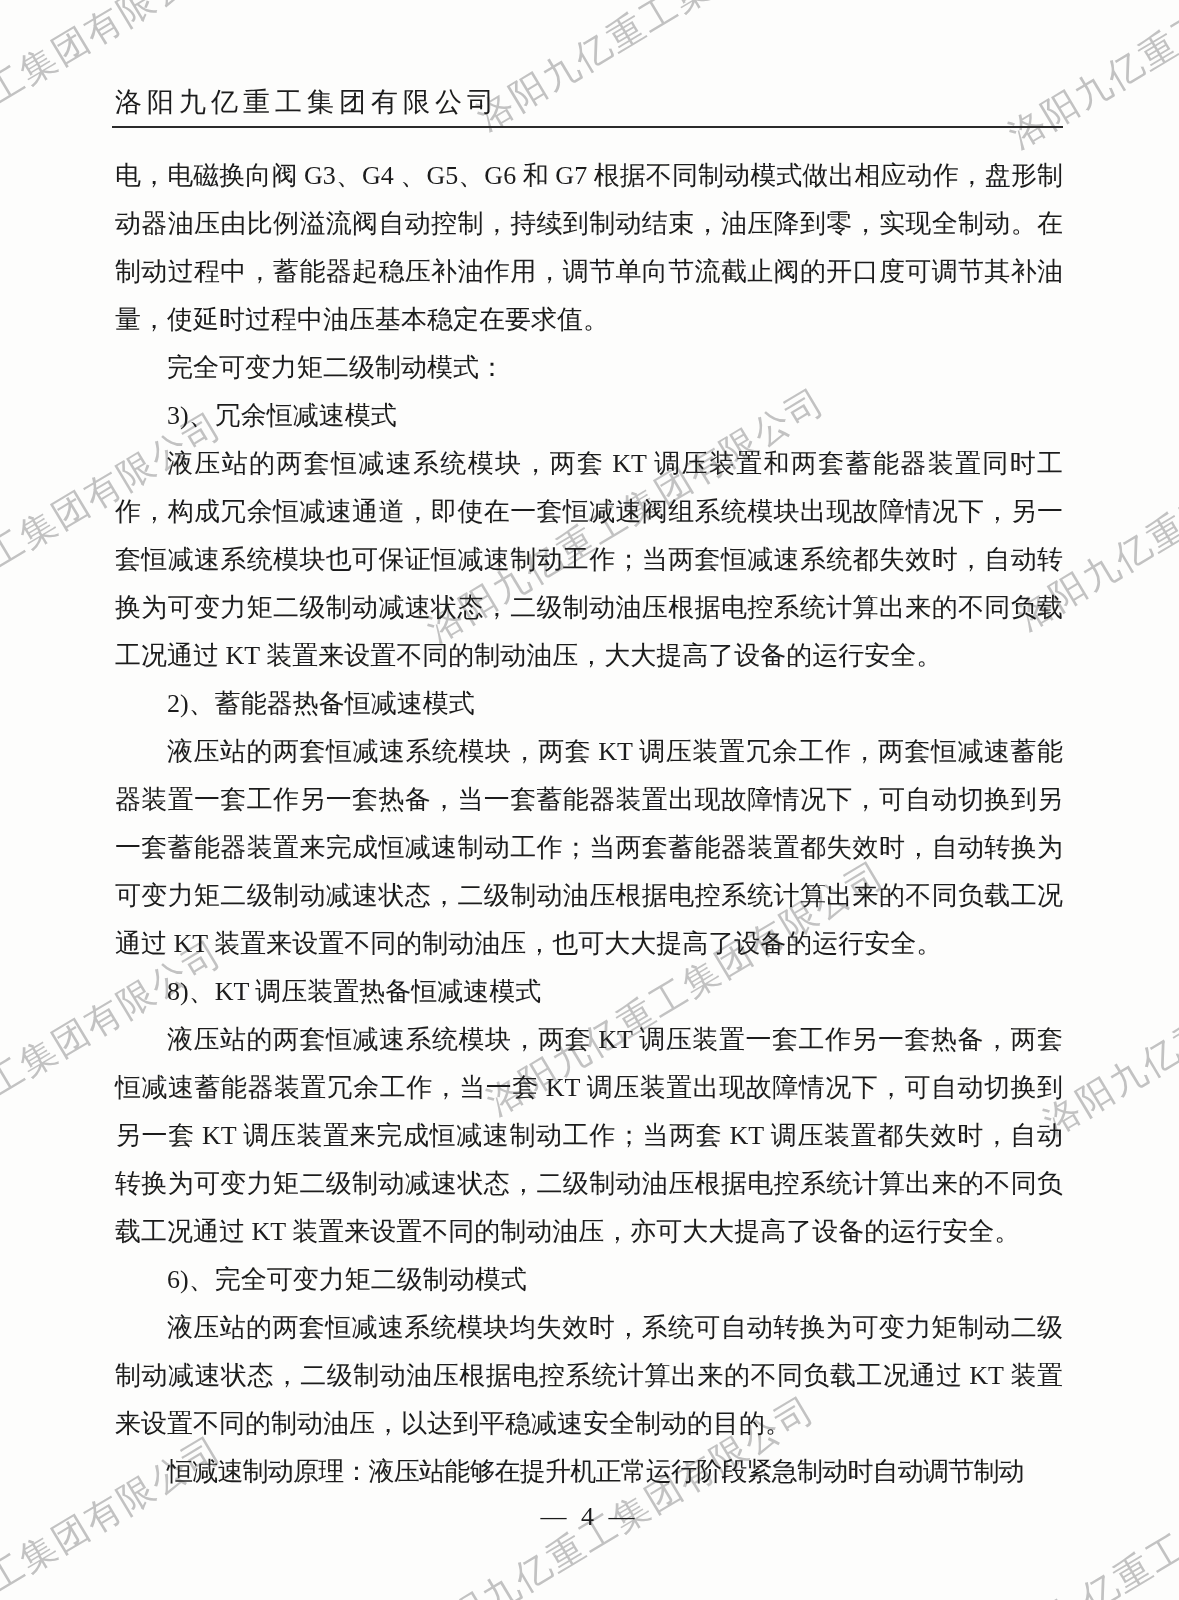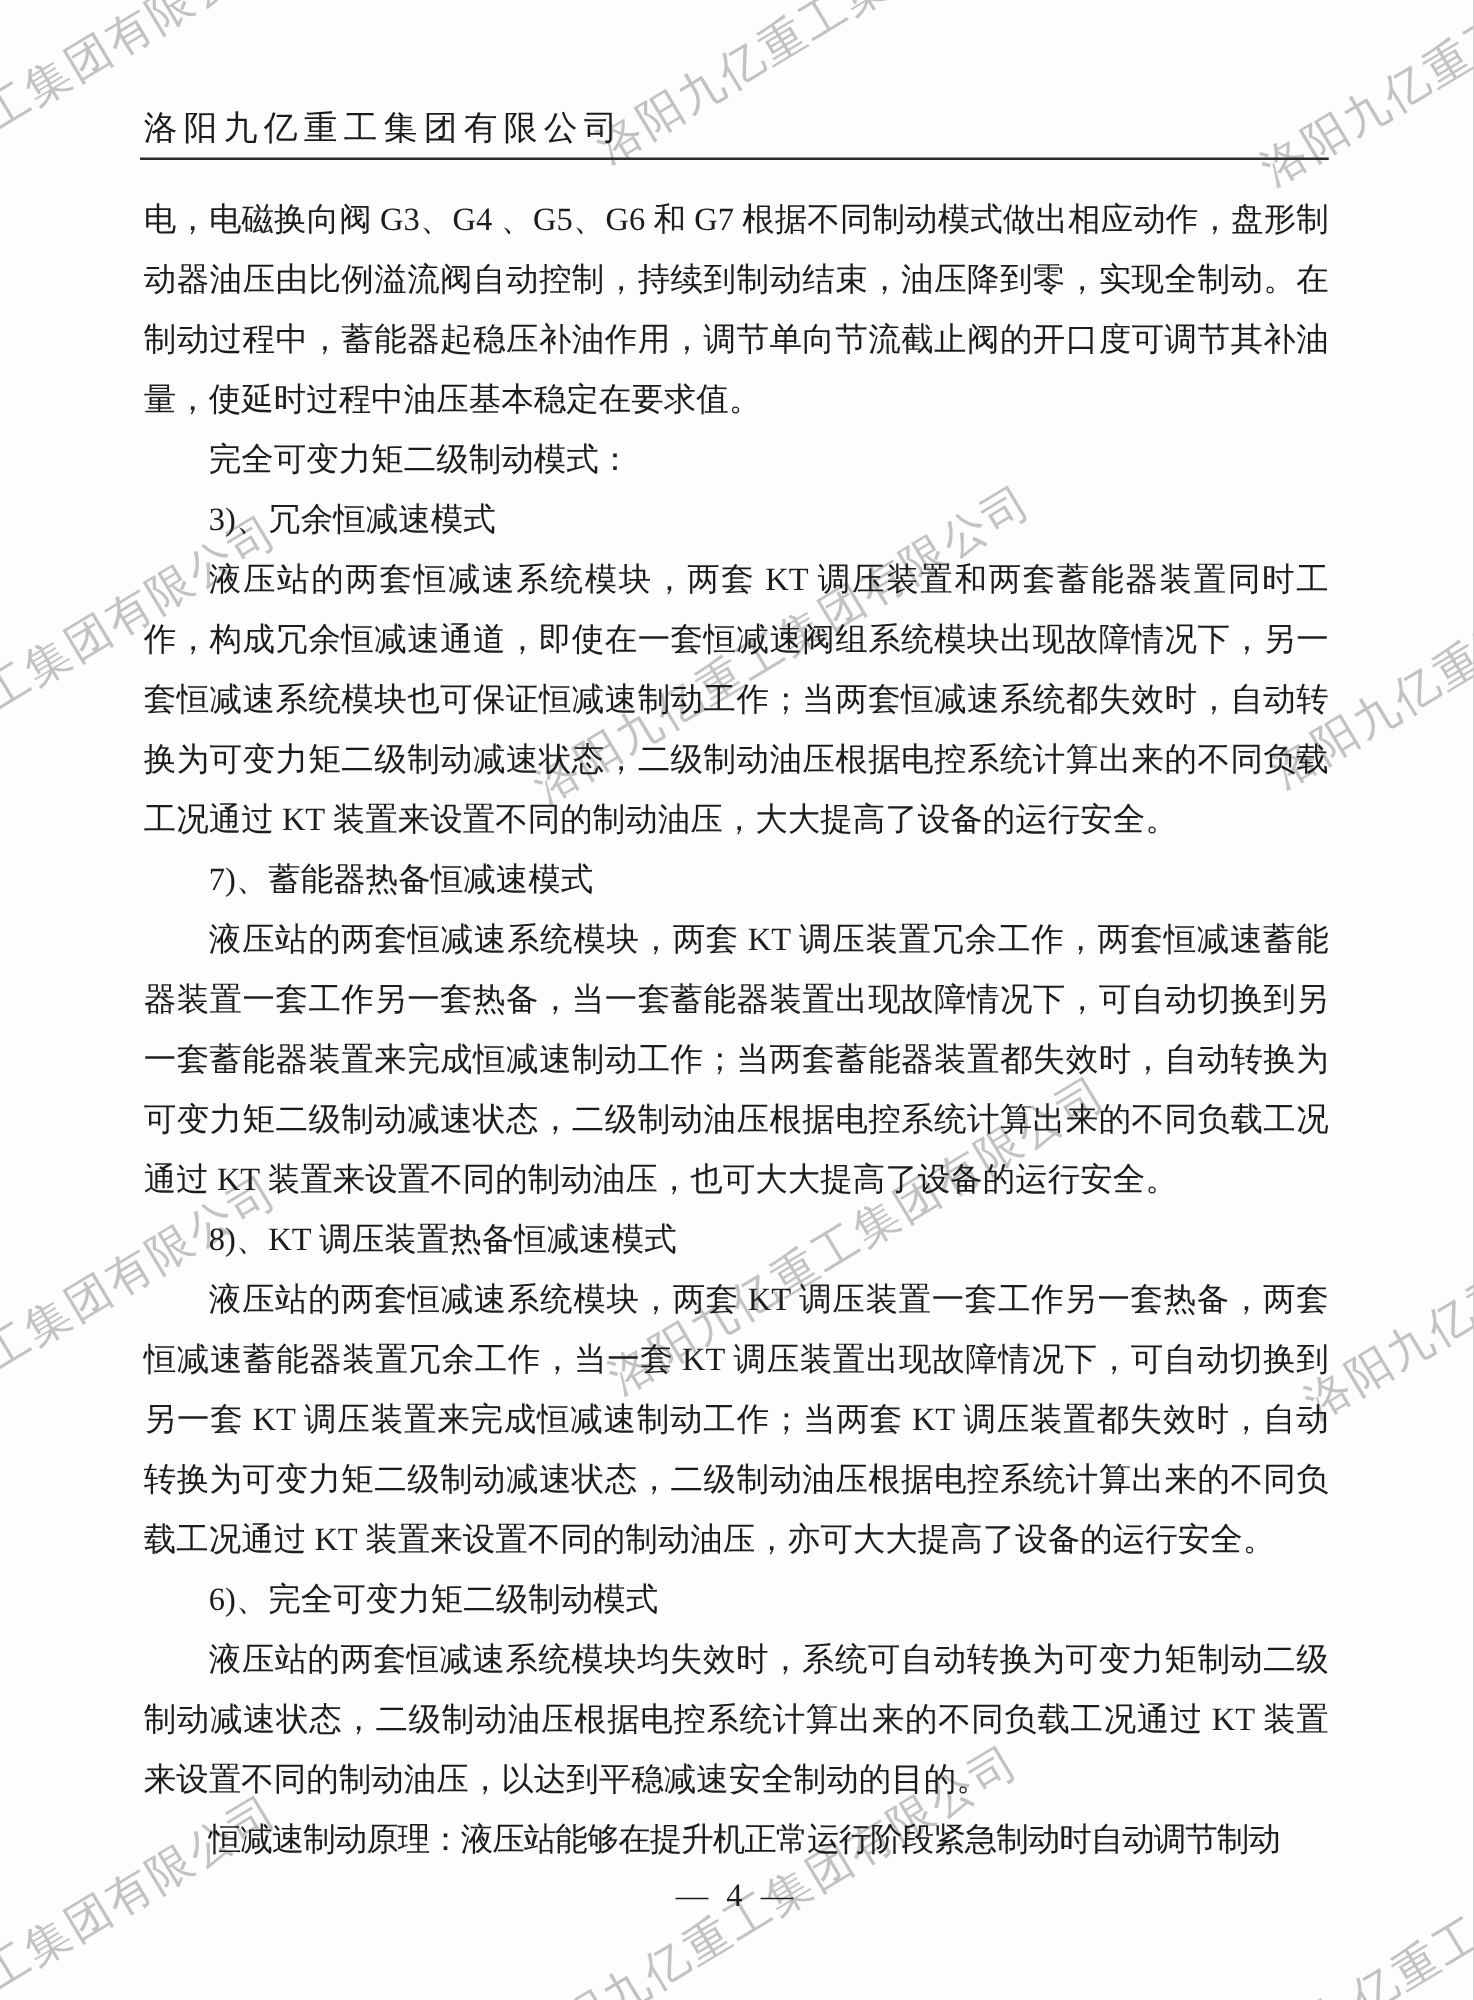--- a/index.html
+++ b/index.html
@@ -69,21 +69,21 @@
     <span>洛阳九亿重工集团有限公司</span>
   </div>
 
   <div class="header-rule"></div>
 
   <div class="doc-body">
       <p>电，电磁换向阀 G3、G4 、G5、G6 和 G7 根据不同制动模式做出相应动作，盘形制动器油压由比例溢流阀自动控制，持续到制动结束，油压降到零，实现全制动。在制动过程中，蓄能器起稳压补油作用，调节单向节流截止阀的开口度可调节其补油量，使延时过程中油压基本稳定在要求值。</p>
       <p class="indent">完全可变力矩二级制动模式：</p>
       <p class="indent">3)、冗余恒减速模式</p>
       <p class="indent">液压站的两套恒减速系统模块，两套 KT 调压装置和两套蓄能器装置同时工作，构成冗余恒减速通道，即使在一套恒减速阀组系统模块出现故障情况下，另一套恒减速系统模块也可保证恒减速制动工作；当两套恒减速系统都失效时，自动转换为可变力矩二级制动减速状态，二级制动油压根据电控系统计算出来的不同负载工况通过 KT 装置来设置不同的制动油压，大大提高了设备的运行安全。</p>
-      <p class="indent">7)、蓄能器热备恒减速模式</p>
+      <p class="indent">2)、蓄能器热备恒减速模式</p>
       <p class="indent">液压站的两套恒减速系统模块，两套 KT 调压装置冗余工作，两套恒减速蓄能器装置一套工作另一套热备，当一套蓄能器装置出现故障情况下，可自动切换到另一套蓄能器装置来完成恒减速制动工作；当两套蓄能器装置都失效时，自动转换为可变力矩二级制动减速状态，二级制动油压根据电控系统计算出来的不同负载工况通过 KT 装置来设置不同的制动油压，也可大大提高了设备的运行安全。</p>
       <p class="indent">8)、KT 调压装置热备恒减速模式</p>
       <p class="indent">液压站的两套恒减速系统模块，两套 KT 调压装置一套工作另一套热备，两套恒减速蓄能器装置冗余工作，当一套 KT 调压装置出现故障情况下，可自动切换到另一套 KT 调压装置来完成恒减速制动工作；当两套 KT 调压装置都失效时，自动转换为可变力矩二级制动减速状态，二级制动油压根据电控系统计算出来的不同负载工况通过 KT 装置来设置不同的制动油压，亦可大大提高了设备的运行安全。</p>
       <p class="indent">6)、完全可变力矩二级制动模式</p>
       <p class="indent">液压站的两套恒减速系统模块均失效时，系统可自动转换为可变力矩制动二级制动减速状态，二级制动油压根据电控系统计算出来的不同负载工况通过 KT 装置来设置不同的制动油压，以达到平稳减速安全制动的目的。</p>
       <p class="indent">恒减速制动原理：液压站能够在提升机正常运行阶段紧急制动时自动调节制动</p>
     </div>
 
   <div class="doc-footer">
     <span>— 4 —</span>

